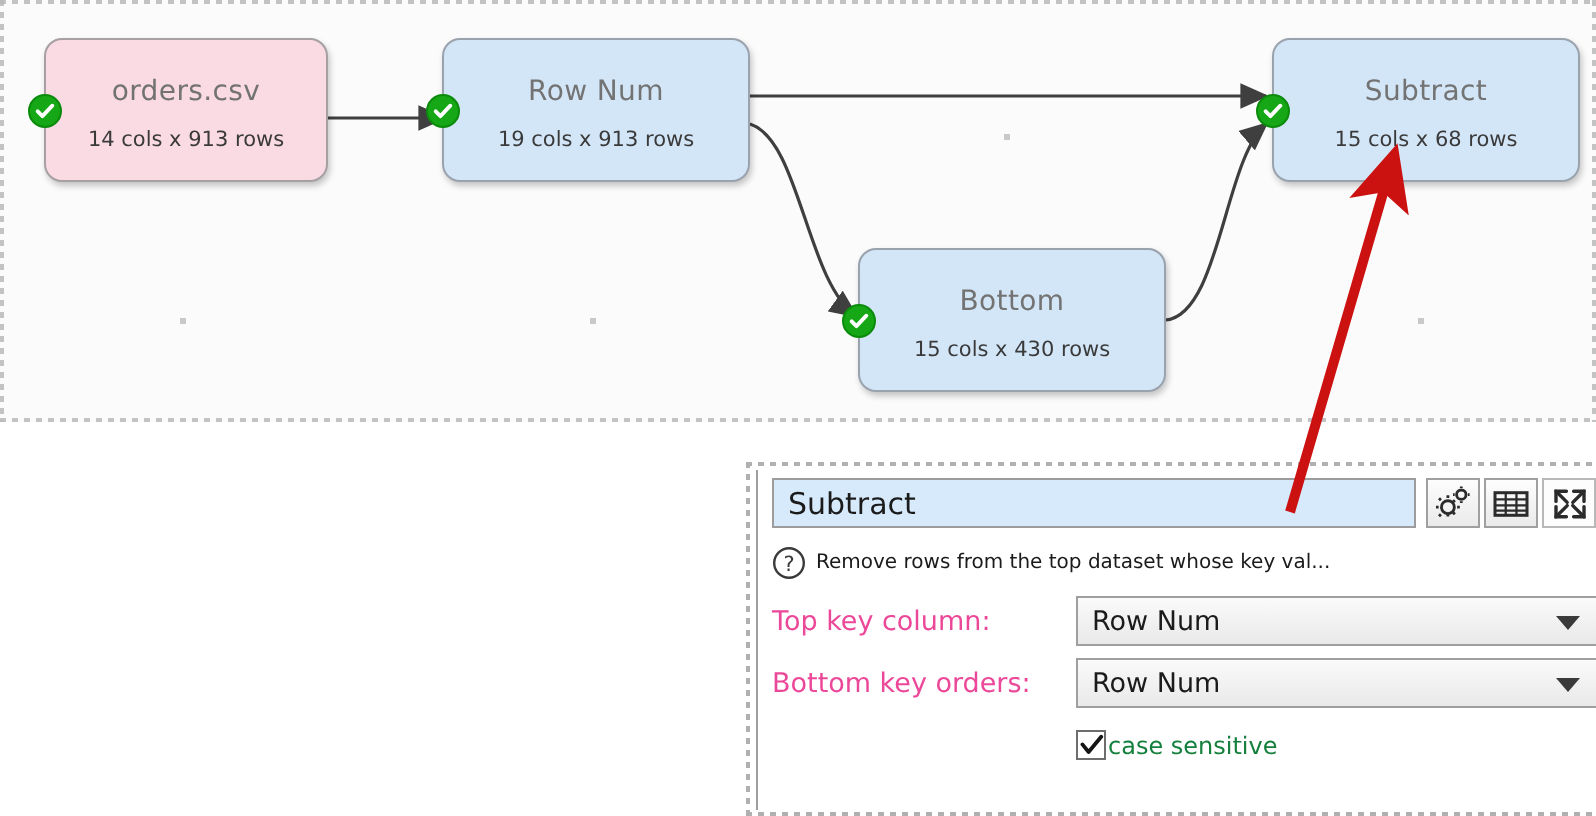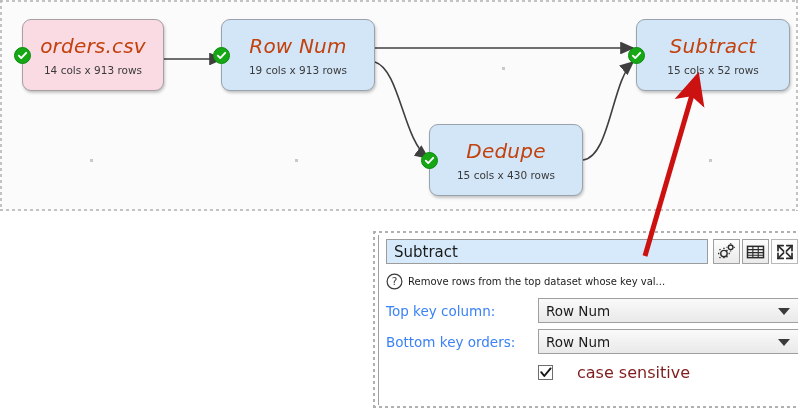--- a/index.html
+++ b/index.html
@@ -63,26 +63,25 @@
     box-shadow: 1px 2px 3px rgba(0,0,0,0.22);
     display: flex;
     flex-direction: column;
     align-items: center;
     justify-content: center;
   }
   .node.pink  { background: #fadbe4; border-color: #a6a0a3; }
   .node.blue  { background: #d3e6f8; border-color: #9aa3ad; }
 
   .node-title {
-    font-size: 20px;
-    color: #c2410c;
+    font-size: 14px;
+    color: #737373;
     line-height: 22px;
     letter-spacing: .2px;
     white-space: nowrap;
-    font-style: italic;
   }
   .node-sub {
     font-size: 10.5px;
     color: #3a3a3a;
     margin-top: 7px;
     white-space: nowrap;
   }
   .status-badge {
     position: absolute;
     left: -9px;
@@ -185,21 +184,21 @@
     height: 25px;
     display: flex;
     align-items: center;
   }
   #row-top    { top: 63px; }
   #row-bottom { top: 94px; }
   #row-check  { top: 125px; }
 
   .form-label {
     font-size: 13.5px;
-    color: #3b82f6;
+    color: #ec4899;
     white-space: nowrap;
   }
   #label-top    { width: 152px; }
   #label-bottom { width: 152px; }
 
   .combo {
     position: relative;
     height: 25px;
     background: linear-gradient(to bottom,#fafafa,#e9e9e9);
     border: 1px solid #9f9f9f;
@@ -224,23 +223,23 @@
   #check-spacer { width: 152px; flex: 0 0 auto; }
   .checkbox {
     width: 15px; height: 15px;
     border: 1px solid #6d6d6d;
     background: #ffffff;
     box-sizing: border-box;
     display: flex; align-items: center; justify-content: center;
     flex: 0 0 auto;
   }
   #check-label {
-    font-size: 16px;
-    color: #7f1d1d;
-    margin-left: 24px;
+    font-size: 12px;
+    color: #15803d;
+    margin-left: 1px;
     white-space: nowrap;
   }
 
   
   #annotation { position: absolute; left: 0; top: 0; pointer-events: none; }
 </style>
 </head>
 <body>
 
 <div id="canvas">
@@ -285,32 +284,32 @@
     <div class="node-title">Row Num</div>
     <div class="node-sub">19 cols x 913 rows</div>
     <div class="status-badge">
       <svg width="11" height="11" viewBox="0 0 12 12">
           <path d="M2,6.2 L4.6,8.8 L10,3.1" stroke="#ffffff" stroke-width="2.1" fill="none" stroke-linecap="round" stroke-linejoin="round"></path>
         </svg>
     </div>
   </div>
 
   <div class="node blue" style="left:429px; top:124px; width:154px; height:72px;">
-    <div class="node-title">Dedupe</div>
+    <div class="node-title">Bottom</div>
     <div class="node-sub">15 cols x 430 rows</div>
     <div class="status-badge">
       <svg width="11" height="11" viewBox="0 0 12 12">
           <path d="M2,6.2 L4.6,8.8 L10,3.1" stroke="#ffffff" stroke-width="2.1" fill="none" stroke-linecap="round" stroke-linejoin="round"></path>
         </svg>
     </div>
   </div>
 
   <div class="node blue" style="left:636px; top:19px; width:154px; height:72px;">
     <div class="node-title">Subtract</div>
-    <div class="node-sub">15 cols x 52 rows</div>
+    <div class="node-sub">15 cols x 68 rows</div>
     <div class="status-badge">
       <svg width="11" height="11" viewBox="0 0 12 12">
           <path d="M2,6.2 L4.6,8.8 L10,3.1" stroke="#ffffff" stroke-width="2.1" fill="none" stroke-linecap="round" stroke-linejoin="round"></path>
         </svg>
     </div>
   </div>
 </div>
 
 <div id="panel">
   <div id="panel-border-top"></div>

